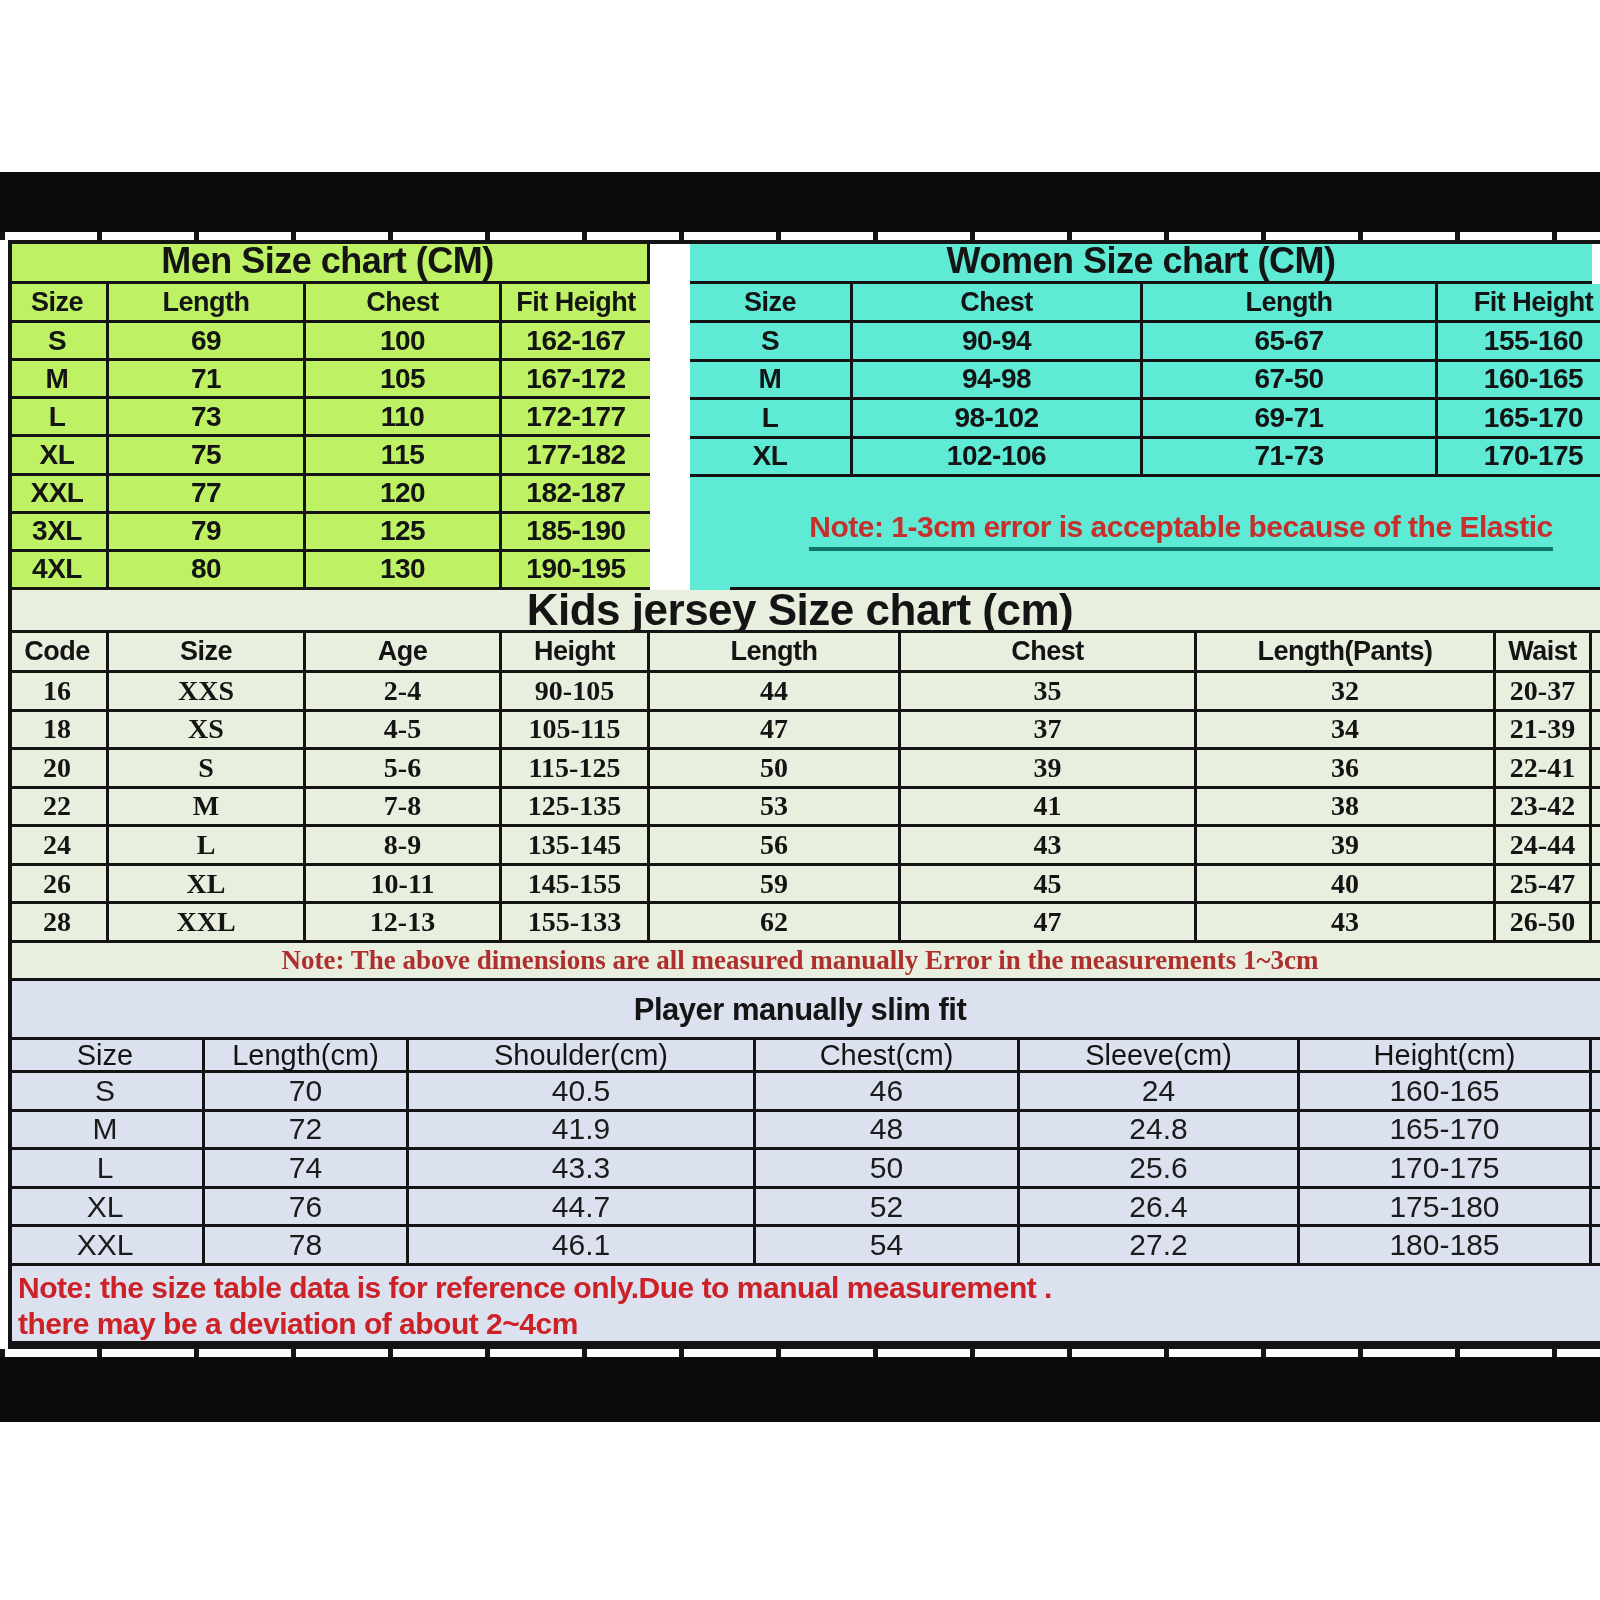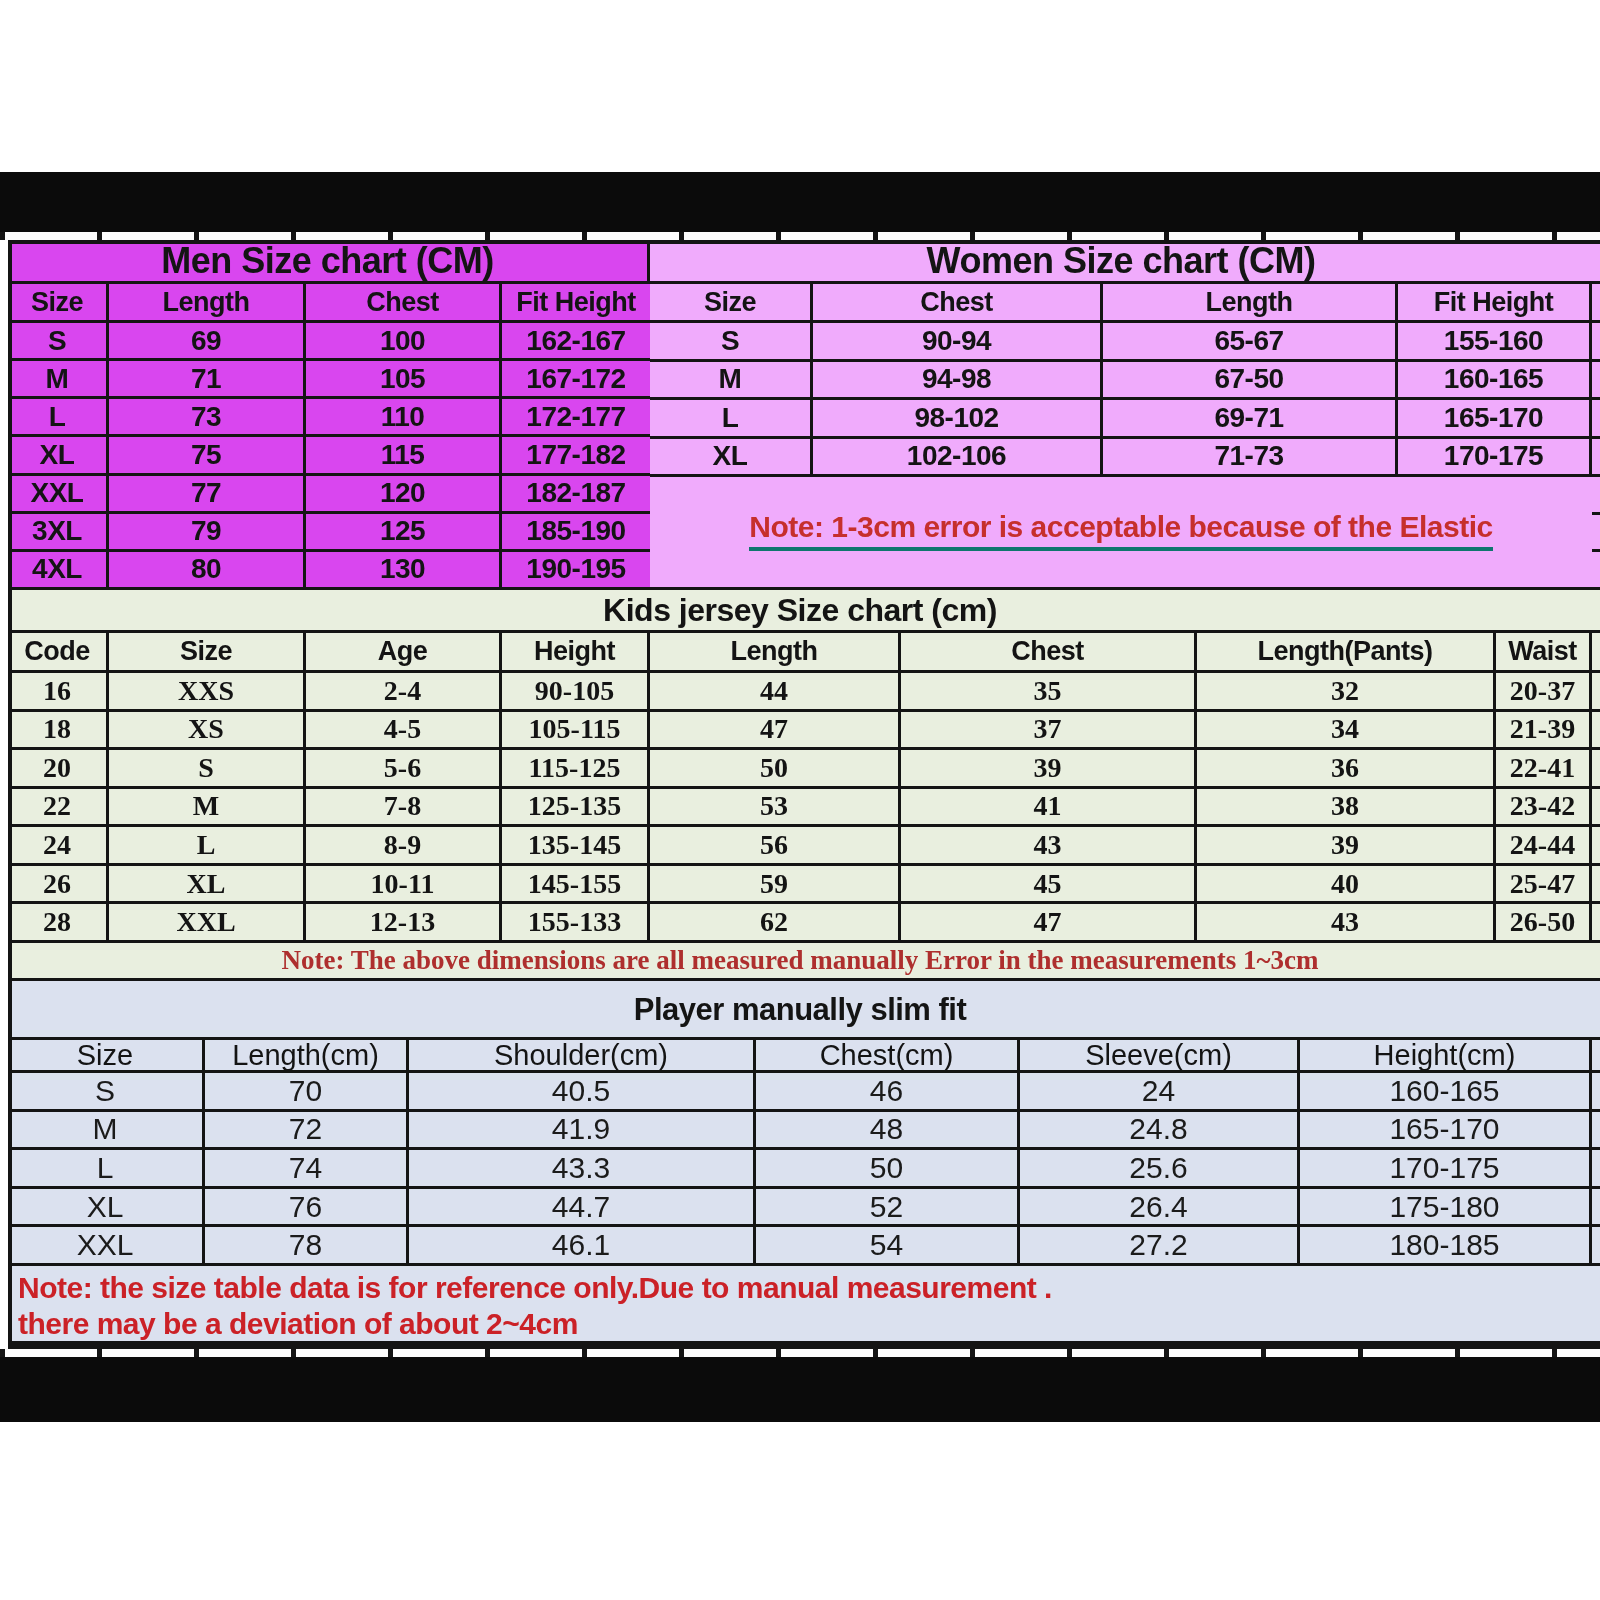--- a/index.html
+++ b/index.html
@@ -39,29 +39,29 @@
             grid-template-columns:101px 197px 196px 148px 251px 296px 299px 96px 8px;
             grid-template-rows:40px repeat(7,38.57px);}
   #kids-note{left:8px;top:943px;width:1592px;height:38px;grid-template-columns:1584px 8px;}
   #player-title{left:8px;top:981px;width:1592px;height:59px;grid-template-columns:1584px 8px;}
   #player-grid{left:8px;top:1040px;width:1592px;height:226px;
             grid-template-columns:197px 204px 347px 264px 280px 292px 8px;
             grid-template-rows:33px repeat(5,38.6px);}
   #footer-note{left:8px;top:1266px;width:1592px;height:78px;grid-template-columns:1584px 8px;}
 
   
-  .men-bg{background:#d946ef;}
-  .women-bg{background:#f0abfc;}
+  .men-bg{background:#bef264;}
+  .women-bg{background:#5eead4;margin-left:40px;}
   .kids-bg{background:#e9efdf;}
   .player-bg{background:#dbe1ef;}
 
   
   .title-cell{font-weight:bold;letter-spacing:-0.5px;}
   #sec-titles .title-cell{font-size:36px;}
-  #kids-title .title-cell{font-size:32px;}
+  #kids-title .title-cell{font-size:44px;}
   #player-title .title-cell{font-size:31px;}
   #men-grid .hdr,#women-grid .hdr,#kids-grid .hdr{font-weight:bold;font-size:27px;letter-spacing:-0.5px;}
   #men-grid .val,#women-grid .val{font-weight:bold;font-size:28px;letter-spacing:-0.5px;}
   #kids-grid .val{font-family:Liberation Serif, serif;font-weight:bold;font-size:28px;}
   #player-grid .hdr{font-weight:normal;font-size:29px;}
   #player-grid .val{font-weight:normal;font-size:30px;color:#1b1b1b;}
 
   .note-red-sans{color:#c62f2c;font-weight:bold;font-size:30px;letter-spacing:-0.5px;}
   .underlined{border-bottom:4px solid #0f766e;padding-bottom:5px;}
   .note-red-serif{font-family:"Liberation Serif",serif;color:#ae2f2e;font-weight:bold;font-size:27px;}

